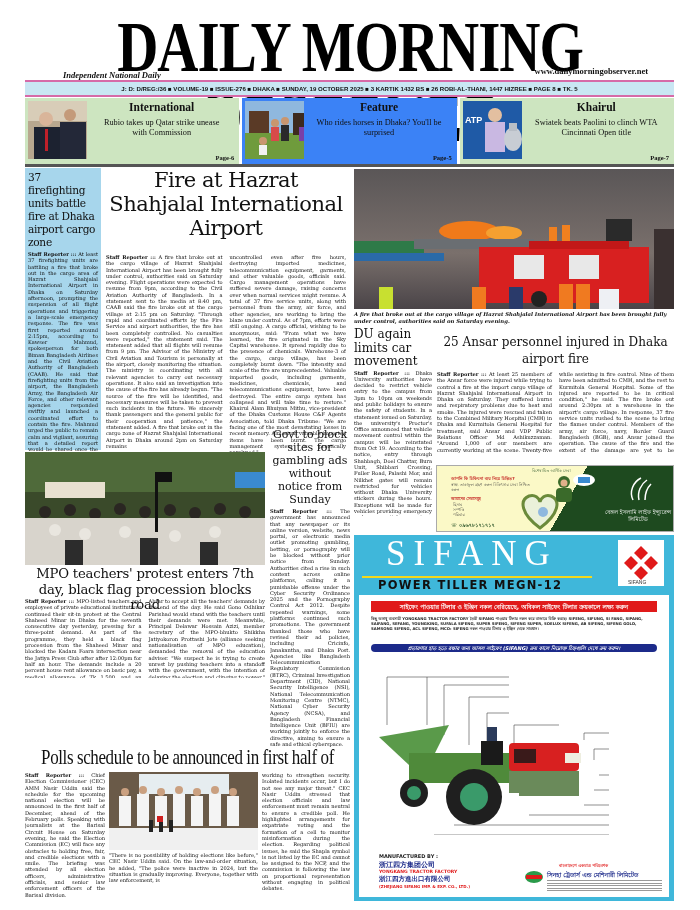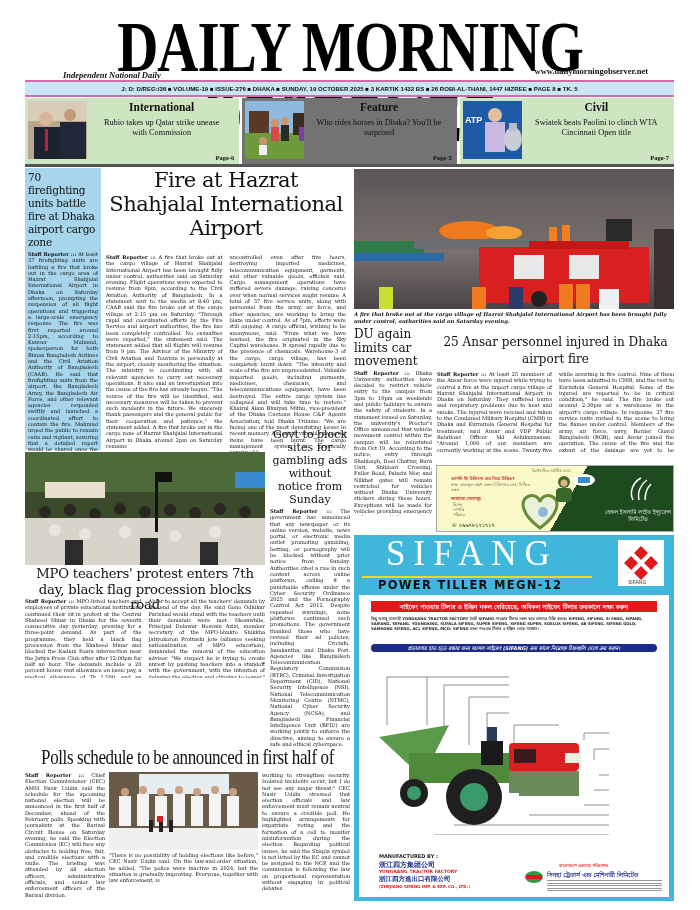--- a/index.html
+++ b/index.html
@@ -6,21 +6,21 @@
 body{width:700px;height:910px;background:#fff;font-family:"DejaVu Serif",serif;color:#111;position:relative;overflow:hidden;}
 .abs{position:absolute;}
 .masthead{left:0;top:0;width:700px;height:97px;}
 .mast-title{position:absolute;left:0;top:12px;width:700px;text-align:center;font-family:"Liberation Serif",serif;font-weight:bold;font-size:57px;letter-spacing:-1px;transform:scaleY(1.25);transform-origin:top center;color:#000;line-height:56px;}
 .mast-sub{position:absolute;left:63px;top:70px;font-family:"Liberation Serif",serif;font-style:italic;font-weight:bold;font-size:8.5px;}
 .mast-url{position:absolute;right:52px;top:66px;font-family:"Liberation Serif",serif;font-weight:bold;font-size:8.5px;text-align:center;}
 .infobar{position:absolute;left:25px;top:80px;width:649px;height:17px;background:#c9e6f3;border-top:2px solid #d66aa8;border-bottom:2px solid #d66aa8;font-family:"Liberation Sans",sans-serif;font-weight:bold;font-size:6.1px;display:flex;align-items:center;justify-content:center;white-space:nowrap;}
 .teasers{left:25px;top:98px;width:649px;height:66px;display:flex;gap:3px;}
 .teaser{flex:1;display:flex;padding:3px;position:relative;}
 .teaser.green{background:#cde5c0;}
-.teaser.yellow{background:#737373;}
+.teaser.yellow{background:#3b82f6;}
 .teaser .thumb{width:59px;height:58px;flex:none;}
 .teaser .tbody{flex:1;text-align:center;padding:0 12px;}
 .teaser .tsec{font-family:"Liberation Serif",serif;font-weight:bold;font-size:11.5px;margin-top:0px;}
 .teaser .thead{font-family:"Liberation Serif",serif;font-size:8.3px;line-height:10px;margin-top:5px;}
 .teaser .tpage{position:absolute;right:5px;bottom:3px;font-family:"Liberation Serif",serif;font-weight:bold;font-size:6.5px;}
 .rule{left:25px;top:164px;width:649px;height:3px;background:#555;}
 .sidebar{left:25px;top:168px;width:76px;height:282px;background:#a7d6ec;padding:3px;}
 .sidebar h2{font-family:"DejaVu Serif",serif;font-weight:normal;font-size:10.6px;line-height:13px;margin-bottom:2px;letter-spacing:-0.3px;}
 .body{font-family:"DejaVu Serif",serif;font-size:5.1px;line-height:6.3px;text-align:justify;}
 .body b{font-weight:bold;}
@@ -87,30 +87,30 @@
       <svg width="72" height="58">
           <rect width="72" height="58" fill="#1f5aa6"></rect>
           <text x="2" y="22" font-size="9" font-weight="bold" fill="#fff" font-family="Liberation Sans, sans-serif">ATP</text>
           <circle cx="32" cy="14" r="7" fill="#e3bfa0"></circle>
           <rect x="22" y="21" width="20" height="30" fill="#c9b8e2"></rect>
           <ellipse cx="50" cy="38" rx="9" ry="12" fill="#c8cdd4"></ellipse>
           <rect x="46" y="22" width="8" height="8" fill="#b8bec6"></rect>
         </svg>
     </div>
     <div class="tbody">
-      <div class="tsec">Civil</div>
+      <div class="tsec">Khairul</div>
       <div class="thead">Swiatek beats Paolini to clinch WTA Cincinnati Open title</div>
     </div>
     <div class="tpage">Page-7</div>
   </div>
 </div>
 <div class="abs rule"></div>
 
 <div class="abs sidebar">
-  <h2>70 firefighting units battle fire at Dhaka airport cargo zone</h2>
+  <h2>37 firefighting units battle fire at Dhaka airport cargo zone</h2>
   <div class="body"><b>Staff Reporter :::</b> <span>At least 37 firefighting units are battling a fire that broke out in the cargo area of Hazrat Shahjalal International Airport in Dhaka on Saturday afternoon, prompting the suspension of all flight operations and triggering a large-scale emergency response. The fire was first reported around 2:15pm, according to Kawser Mahmud, spokesperson for both Biman Bangladesh Airlines and the Civil Aviation Authority of Bangladesh (CAAB). He said that firefighting units from the airport, the Bangladesh Army, the Bangladesh Air Force, and other relevant agencies responded swiftly and launched a coordinated effort to contain the fire. Mahmud urged the public to remain calm and vigilant, assuring that a detailed report would be shared once the situation is fully under control.</span></div>
 </div>
 
 <div class="abs" style="left:106px;top:168px;width:240px;">
   <div class="headline" style="font-size:21px;line-height:24px;letter-spacing:-0.5px;">Fire at Hazrat Shahjalal International Airport</div>
   <div class="cols2" style="margin-top:14px;height:250px;overflow:hidden;">
     <div class="body"><b>Staff Reporter :::</b> <span>A fire that broke out at the cargo village of Hazrat Shahjalal International Airport has been brought fully under control, authorities said on Saturday evening. Flight operations were expected to resume from 9pm, according to the Civil Aviation Authority of Bangladesh. In a statement sent to the media at 8:40 pm, CAAB said the fire broke out at the cargo village at 2:15 pm on Saturday. "Through rapid and coordinated efforts by the Fire Service and airport authorities, the fire has been completely controlled. No casualties were reported," the statement said. The statement added that all flights will resume from 9 pm. The Advisor of the Ministry of Civil Aviation and Tourism is personally at the airport, closely monitoring the situation. The ministry is coordinating with all relevant agencies to carry out necessary operations. It also said an investigation into the cause of the fire has already begun. "The source of the fire will be identified, and necessary measures will be taken to prevent such incidents in the future. We sincerely thank passengers and the general public for their cooperation and patience," the statement added. A fire that broke out in the cargo zone of Hazrat Shahjalal International Airport in Dhaka around 2pm on Saturday remains</span></div>
     <div class="body"><span>uncontrolled even after five hours, destroying imported medicines, telecommunication equipment, garments, and other valuable goods, officials said. Cargo management operations have suffered severe damage, raising concerns over when normal services might resume. A total of 37 fire service units, along with personnel from the army, air force, and other agencies, are working to bring the blaze under control. As of 7pm, efforts were still ongoing. A cargo official, wishing to be anonymous, said: "From what we have learned, the fire originated in the Sky Capital warehouse. It spread rapidly due to the presence of chemicals. Warehouse-3 of the cargo, cargo village, has been completely burnt down. "The intensity and scale of the fire are unprecedented. Valuable imported goods, including garments, medicines, chemicals, and telecommunications equipment, have been destroyed. The entire cargo system has collapsed and will take time to restore." Khairul Alam Bhuiyan Mithu, vice-president of the Dhaka Customs House C&amp;F Agents Association, told Dhaka Tribune: "We are facing one of the most devastating losses in recent memory. Almost all valuable imported items have been burnt. The cargo management system is practically paralysed."</span></div>
   </div>
 </div>

